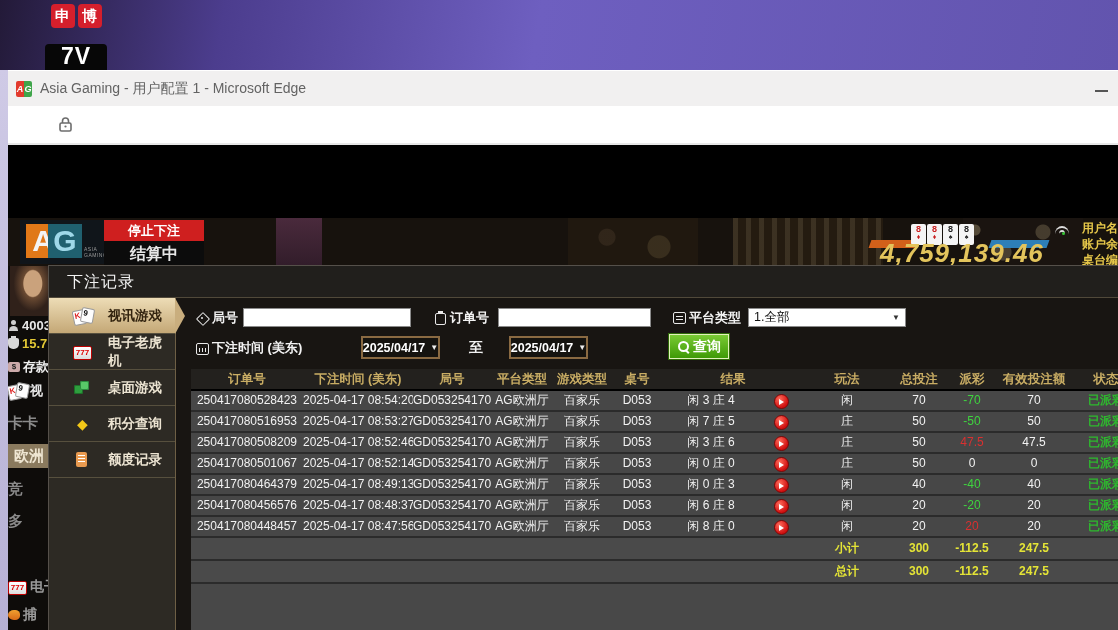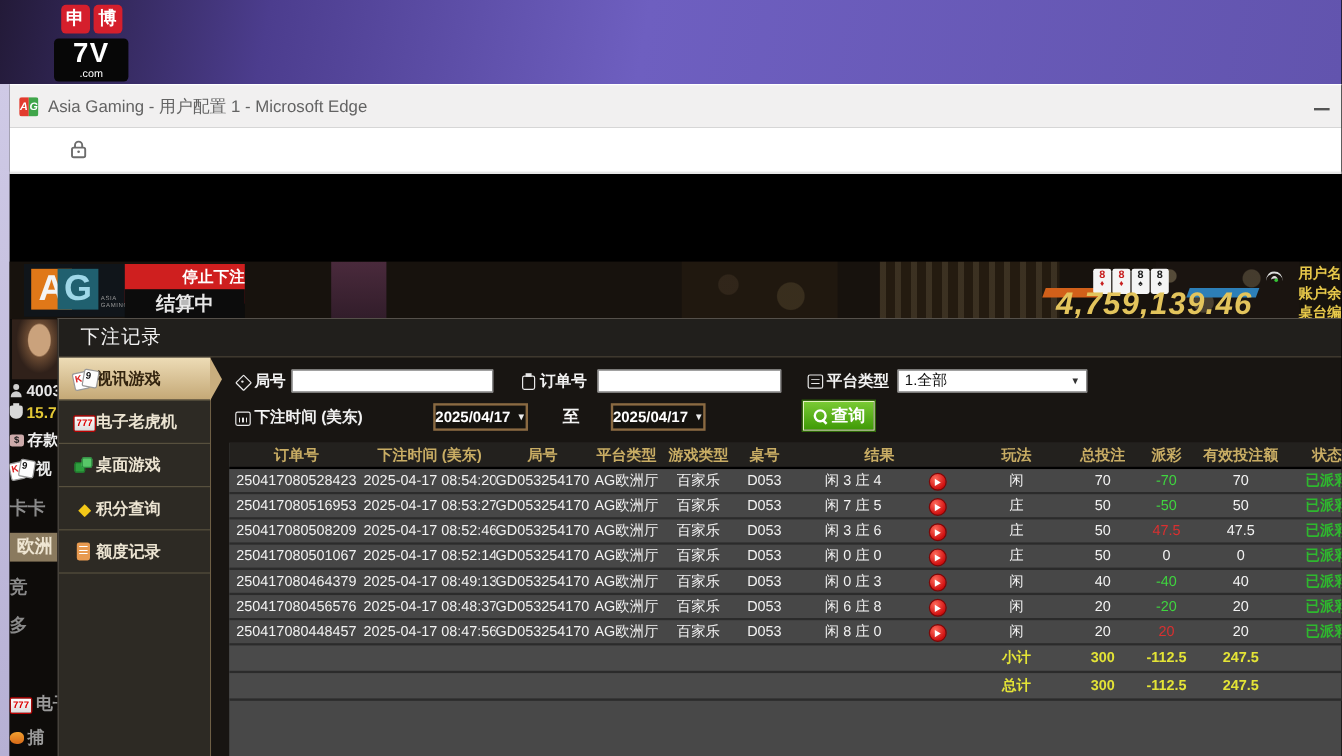--- a/index.html
+++ b/index.html
@@ -5,21 +5,21 @@
   *{margin:0;padding:0;box-sizing:border-box}
   html,body{width:1118px;height:630px;overflow:hidden;background:#000;font-family:"Liberation Sans","DejaVu Sans",sans-serif}
   .screen{position:absolute;left:0;top:0;width:1118px;height:630px;overflow:hidden}
 
   
   .navbar{position:absolute;left:0;top:0;width:1118px;height:70px;
     background:linear-gradient(100deg,#231a38 0%,#4c3d8e 20%,#6e5fc0 48%,#6254ae 100%)}
   .logo{position:absolute;left:45px;top:4px;width:62px;height:64px;cursor:pointer}
   .logo-badges{display:flex;gap:3px;justify-content:center}
   .logo-badge{width:24px;height:24px;background:#d51f2c;border-radius:4px;color:#fff;font-size:15px;font-weight:700;line-height:24px;text-align:center}
-  .logo-main{margin-top:4px;width:62px;height:36px;background:#070707;border-radius:4px;color:#fff;text-align:center}
+  .logo-main{margin-top:16px;width:62px;height:36px;background:#070707;border-radius:4px;color:#fff;text-align:center}
   .logo-name{display:block;font-size:23px;font-weight:800;line-height:25px;letter-spacing:1px}
   .logo-suffix{display:block;font-size:9px;font-weight:400;line-height:8px}
   .nav-items{position:absolute;left:111px;top:0;height:70px;display:flex;align-items:center}
   .nav-item{width:74.5px;text-align:center;font-size:20px;font-weight:700;color:#f2eefc;cursor:pointer}
   .nav-item.highlight{color:#f0dc4e}
 
   
   .titlebar{position:absolute;left:8px;top:70px;width:1110px;height:36px;background:#f1f0f0;border-top:1px solid #fff;display:flex;align-items:center}
   .favicon{width:16px;height:16px;margin-left:8px;border-radius:2px;overflow:hidden;display:flex;flex:none}
   .favicon .fa{width:8px;background:#e23b2e;color:#fff;font-size:9px;font-weight:700;line-height:16px;text-align:center}
@@ -33,21 +33,21 @@
   .url-strong{color:#1d1d1d;font-weight:600}
 
   
   .page-bg{position:absolute;left:8px;top:145px;width:1110px;height:485px;background:#000}
   .edge-strip{position:absolute;left:0;top:70px;width:8px;height:560px;background:linear-gradient(180deg,#cfcae6,#b6b0d4)}
   .bg-banner{position:absolute;left:8px;top:218px;width:1110px;height:48px;background:#17120d;overflow:hidden}
   .ag-logo{position:absolute;left:12px;top:2px;width:90px;height:44px;background:#10151a}
   .ag-a{position:absolute;left:6px;top:4px;width:34px;height:34px;background:#e07818;color:#f4f4f4;font-size:30px;font-weight:800;line-height:34px;text-align:center}
   .ag-g{position:absolute;left:28px;top:4px;width:34px;height:34px;background:#20606f;color:#9fd8e8;font-size:30px;font-weight:800;line-height:34px;text-align:center}
   .ag-sub{position:absolute;left:64px;top:26px;font-size:5px;color:#9a9a9a;letter-spacing:.5px}
-  .stop-banner{position:absolute;left:96px;top:2px;width:100px;height:33px;background:#cf1f1f;color:#fff;font-size:13px;font-weight:700;text-align:right;line-height:21px}
+  .stop-banner{position:absolute;left:96px;top:2px;width:100px;height:33px;background:#cf1f1f;color:#fff;font-size:13px;font-weight:700;text-align:center;line-height:21px}
   .settling{position:absolute;left:96px;top:23px;width:100px;height:25px;background:#0c0c0c;color:#e8e8e8;font-size:16px;font-weight:700;text-align:center;line-height:25px}
   .tex1{position:absolute;left:560px;top:0;width:130px;height:48px;background:radial-gradient(circle at 30% 40%,#4a3a2a66 8px,transparent 9px),radial-gradient(circle at 70% 60%,#6a5a3a55 11px,transparent 12px),#20180f}
   .tex2{position:absolute;left:725px;top:0;width:150px;height:48px;background:repeating-linear-gradient(90deg,#9a8a6a33 0 5px,transparent 5px 13px),#241b10}
   .tex3{position:absolute;left:955px;top:0;width:120px;height:48px;background:radial-gradient(circle at 12px 12px,#cbb88a55 5px,transparent 6px),radial-gradient(circle at 40px 34px,#cbb88a44 8px,transparent 9px),radial-gradient(circle at 80px 14px,#cbb88a3e 7px,transparent 8px),#1a1410}
   .pinkblock{position:absolute;left:268px;top:0;width:46px;height:48px;background:linear-gradient(#b05a9a55,#7a3a7a44)}
   .orange-bar{position:absolute;left:862px;top:22px;width:46px;height:8px;background:#d2601a;transform:skewX(-20deg)}
   .blue-bar{position:absolute;left:982px;top:22px;width:58px;height:8px;background:#2d7fb8;transform:skewX(-20deg)}
   .bg-cards{position:absolute;left:903px;top:6px;display:flex;gap:1px}
   .bg-card{width:15px;height:21px;background:#f4f4f4;border-radius:2px;font-size:9px;font-weight:700;text-align:center;line-height:10px}
   .bg-card .suit{display:block;font-size:7px;line-height:6px}
@@ -80,21 +80,21 @@
   .person-glyph::after{content:"";position:absolute;left:1px;top:6px;width:9px;height:5px;border-radius:5px 5px 0 0;background:#cfcfcf}
   .bag-glyph{width:11px;height:11px;border-radius:2px 2px 5px 5px;background:#d8d8d8;position:relative;flex:none}
   .bag-glyph::before{content:"";position:absolute;left:3px;top:-2px;width:5px;height:3px;background:#d8d8d8}
   .dollar-glyph{width:12px;height:10px;background:#caa;border-radius:2px;color:#222;font-size:8px;font-weight:700;line-height:10px;text-align:center;flex:none}
   .fish-glyph{width:12px;height:10px;border-radius:50% 40% 40% 50%;background:linear-gradient(#f0a030,#d86a18);flex:none}
 
   
   .modal{position:absolute;left:48px;top:265px;width:1070px;height:365px;background:#191613;border-top:1px solid #55504a;border-left:1px solid #55504a;overflow:hidden}
   .modal-header{position:absolute;left:0;top:0;width:100%;height:32px;background:#211f1c;border-bottom:1px solid #51493a;color:#f2f2f2;font-size:16px;line-height:31px;padding-left:18px;letter-spacing:1px}
   .sidebar{position:absolute;left:0;top:32px;width:127px;bottom:0;background:#2d2a24;border-right:1px solid #6e5f45}
-  .side-item{position:relative;height:36px;border-bottom:1px solid #57503e;display:flex;align-items:center;gap:0;padding-left:12px;color:#ece4d2;font-size:13.5px;font-weight:700;cursor:pointer}
+  .side-item{position:relative;height:36px;border-bottom:1px solid #57503e;display:flex;align-items:center;gap:16px;padding-left:24px;color:#ece4d2;font-size:13.5px;font-weight:700;cursor:pointer}
   .side-item.active{background:linear-gradient(#eddcb6,#c4a876);color:#33240f;z-index:5}
   .side-item.active::after{content:"";position:absolute;right:-10px;top:50%;margin-top:-18px;border-top:18px solid transparent;border-bottom:18px solid transparent;border-left:10px solid #c9ae7e}
   .icon{width:19px;height:16px;position:relative;display:inline-block;flex:none}
   .cards-icon::before{content:"K";position:absolute;left:0;top:2px;width:10px;height:13px;background:#fff;border:1px solid #999;border-radius:2px;color:#d22;font-size:8px;font-weight:700;line-height:9px;padding-left:1px;transform:rotate(-12deg)}
   .cards-icon::after{content:"9";position:absolute;left:8px;top:0;width:10px;height:13px;background:#fdfdfd;border:1px solid #999;border-radius:2px;color:#111;font-size:8px;font-weight:700;line-height:9px;padding-left:1px;transform:rotate(10deg)}
   .slot-icon::before{content:"777";position:absolute;left:0;top:2px;right:0;height:12px;background:linear-gradient(#fff,#ddd);border:1px solid #b00;border-radius:2px;color:#d00;font-size:8px;font-weight:800;text-align:center;line-height:11px}
   .dice-icon::before{content:"";position:absolute;left:1px;top:5px;width:9px;height:9px;background:#2e9e3e;border-radius:2px;box-shadow:inset 0 0 0 1px #1d7029}
   .dice-icon::after{content:"";position:absolute;left:7px;top:1px;width:9px;height:9px;background:#58c768;border-radius:2px;box-shadow:inset 0 0 0 1px #2b8a3e}
   .gem-icon{color:#f3c818;font-size:14px;line-height:16px;text-align:center}
   .gem-icon::before{content:"◆"}

